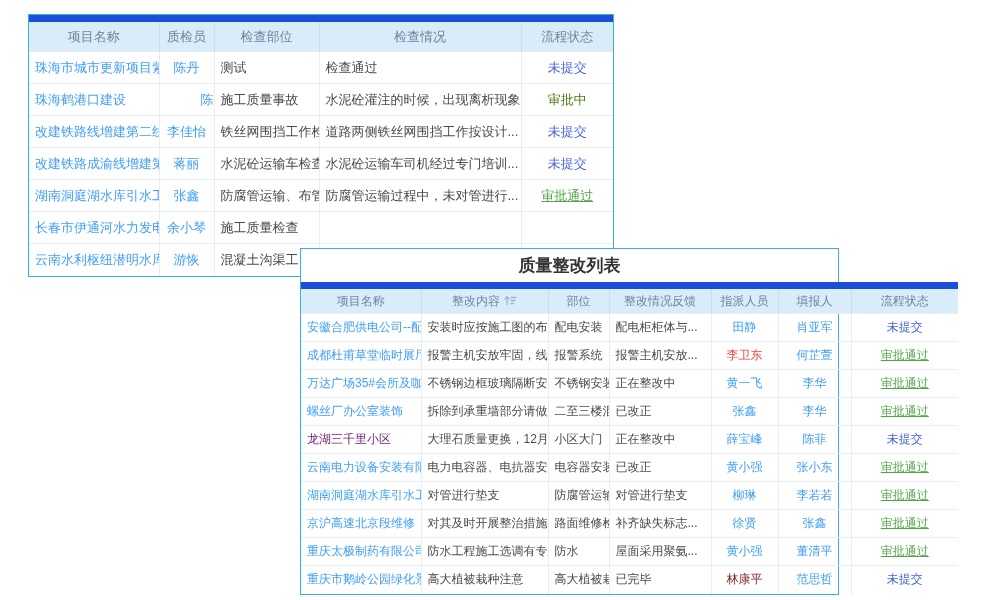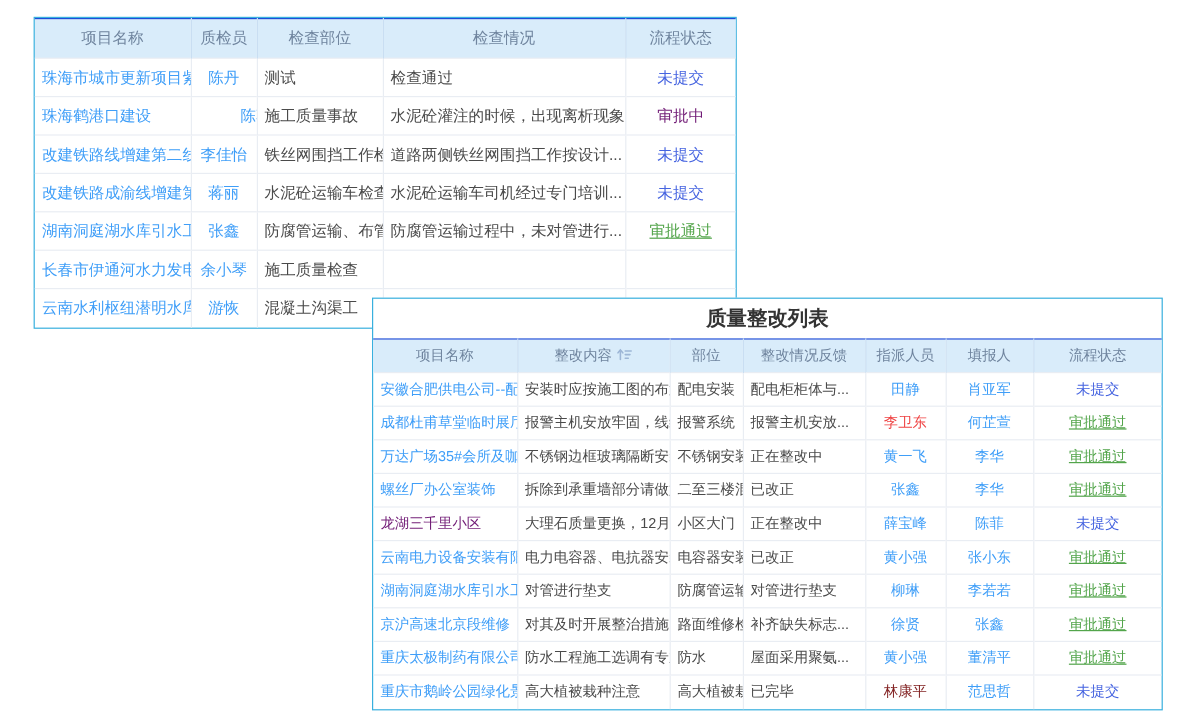--- a/index.html
+++ b/index.html
@@ -3,28 +3,28 @@
 <meta charset="utf-8">
 <style>
   html,body{margin:0;padding:0;}
   body{
     width:1000px;height:600px;position:relative;overflow:hidden;
     background:#ffffff;
     font-family:"Liberation Sans","DejaVu Sans",sans-serif;
   }
   .card{position:absolute;background:#fff;border:1px solid #38b0de;box-sizing:border-box;}
   #card1{left:28px;top:14px;width:586px;z-index:1;}
-  #card2{left:310px;top:248px;width:659px;z-index:2;}
+  #card2{left:300px;top:248px;width:539px;z-index:2;}
   .card-title{text-align:center;font-weight:bold;color:#333333;}
   #card1 .card-title{height:37px;line-height:38px;font-size:20px;}
   #card2 .card-title{height:33px;line-height:34px;font-size:17px;}
   table{border-collapse:collapse;table-layout:fixed;width:100%;}
   th{
     background:#d9ecfa;color:#6f849e;font-weight:normal;
-    border-top:1px solid #1d4ed8;border-right:1px solid #c9def2;
+    border-top:7px solid #1d4ed8;border-right:1px solid #c9def2;
   }
   th:last-child{border-right:none;}
   td{
     color:#4a4a4a;
     border-top:1px solid #e9edf3;border-right:1px solid #e9edf3;
   }
   td:last-child{border-right:none;}
   th,td{padding:0 6px;white-space:nowrap;overflow:hidden;box-sizing:border-box;}
   #card1 th{height:33px;font-size:13px;}
   #card1 td{height:32px;font-size:13px;}
@@ -62,21 +62,21 @@
           <td class="al-center" style="color: rgb(63, 158, 248);">陈丹</td>
           <td class="al-left">测试</td>
           <td class="al-left">检查通过</td>
           <td class="al-center link" style="color: rgb(70, 100, 224);">未提交</td>
         </tr>
         <tr>
           <td class="al-left link" style="color: rgb(63, 158, 248);">珠海鹤港口建设</td>
           <td class="al-center" style="color: rgb(63, 158, 248); padding-left: 41px;">陈巧凤</td>
           <td class="al-left">施工质量事故</td>
           <td class="al-left">水泥砼灌注的时候，出现离析现象</td>
-          <td class="al-center link" style="color: #701a75;">审批中</td>
+          <td class="al-center link" style="color: #4d7c0f;">审批中</td>
         </tr>
         <tr>
           <td class="al-left link" style="color: rgb(63, 158, 248);">改建铁路线增建第二线...</td>
           <td class="al-center" style="color: rgb(63, 158, 248);">李佳怡</td>
           <td class="al-left">铁丝网围挡工作检查</td>
           <td class="al-left">道路两侧铁丝网围挡工作按设计...</td>
           <td class="al-center link" style="color: rgb(70, 100, 224);">未提交</td>
         </tr>
         <tr>
           <td class="al-left link" style="color: rgb(63, 158, 248);">改建铁路成渝线增建第...</td>

